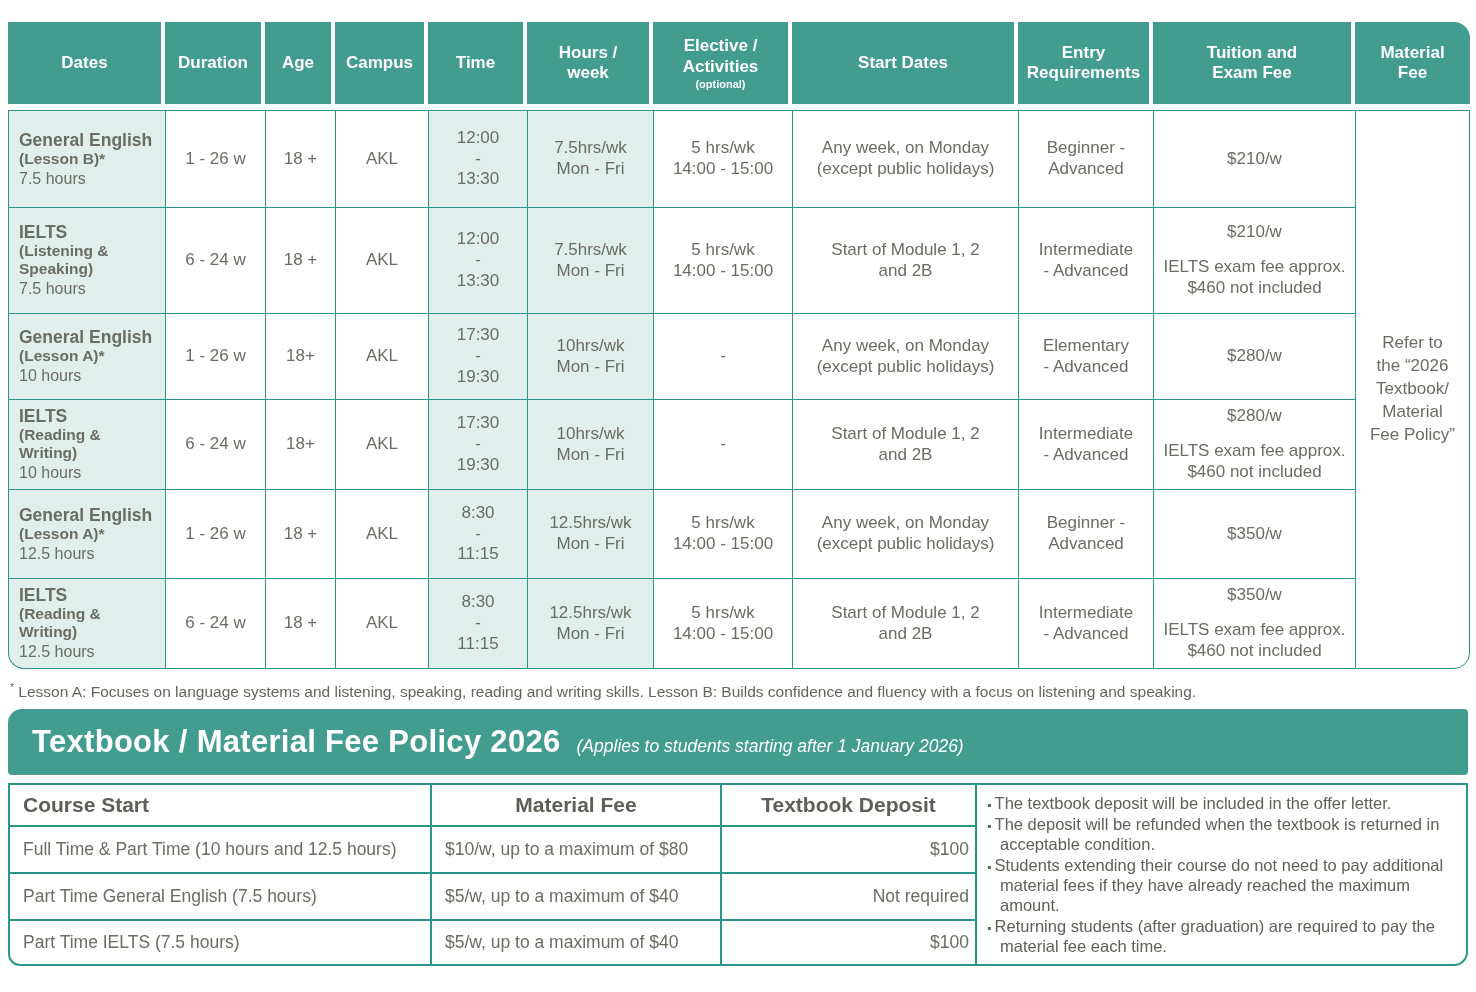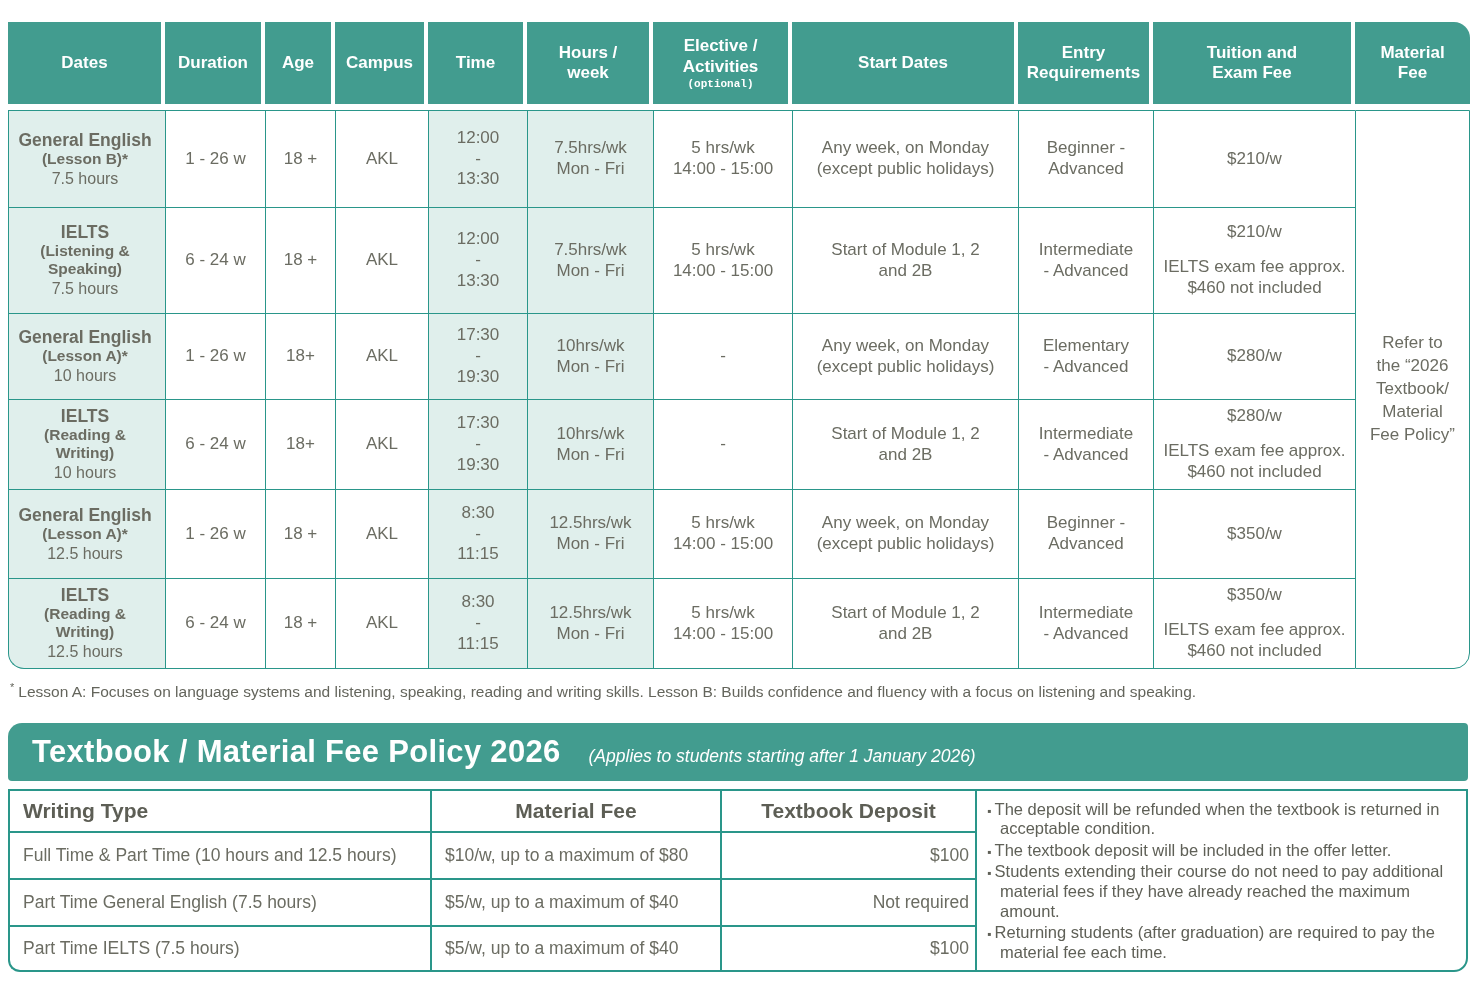--- a/index.html
+++ b/index.html
@@ -20,50 +20,50 @@
 
   
   table.main{border-collapse:separate;border-spacing:0;table-layout:fixed;width:1460px;}
   .main th{
     background:var(--teal);color:#fff;font-size:17px;font-weight:bold;
     height:88px;border-right:4px solid #fff;border-bottom:6px solid #fff;
     text-align:center;vertical-align:middle;padding:0 2px;
   }
   .main th:last-child{border-right:none;border-top-right-radius:16px;}
   .main .h-label{white-space:pre-line;line-height:1.18;}
-  .main .h-sub{font-size:11px;font-weight:bold;margin-top:1px;font-family:Liberation Mono, monospace;}
+  .main .h-sub{font-size:11px;font-weight:bold;margin-top:1px;}
   .main td{
     border-top:1.5px solid var(--border_teal);
     border-left:1.5px solid var(--border_teal);
     font-size:17px;text-align:center;vertical-align:middle;
     padding:4px 4px;line-height:1.22;color:var(--text_gray);background:#fff;
   }
   .main td.pre{white-space:pre-line;}
   .main td.light{background:var(--light_teal);}
-  .main td.left{text-align:center;padding-left:0;}
+  .main td.left{text-align:left;padding-left:10px;}
   .main td.bottom{border-bottom:1.5px solid var(--border_teal);}
   .main td.corner-bl{border-bottom-left-radius:16px;}
   .main td.material{
     border-right:1.5px solid var(--border_teal);
     border-bottom:1.5px solid var(--border_teal);
     border-bottom-right-radius:16px;line-height:1.35;
   }
   .c-title{font-weight:bold;font-size:17.5px;line-height:1.15;}
   .c-sub{font-weight:bold;font-size:15.5px;line-height:1.12;white-space:pre-line;}
   .c-hours{font-size:16px;margin-top:2px;}
   .fee-note{margin-top:14px;white-space:pre-line;}
 
   .footnote{margin:12px 2px 8px;font-size:15.5px;color:#64655C;}
   .footnote sup{font-size:11px;margin-right:4px;}
 
   
   .banner{
-    margin-top:22px;width:1460px;height:58px;background:var(--teal);
+    margin-top:8px;width:1460px;height:66px;background:var(--teal);
     border-radius:14px 4px 4px 4px;display:flex;align-items:center;
-    padding-left:24px;color:#fff;gap:12px;
+    padding-left:24px;color:#fff;
   }
   .b-title{font-size:31px;font-weight:bold;letter-spacing:.3px;}
   .b-sub{font-size:17.5px;font-style:italic;margin-left:16px;margin-top:9px;}
 
   
   .policy-wrap{display:flex;margin-top:8px;align-items:stretch;}
   table.policy{border-collapse:separate;border-spacing:0;table-layout:fixed;width:967px;}
   .policy th,.policy td{
     border-top:2px solid var(--border_teal);
     border-left:2px solid var(--border_teal);
@@ -300,21 +300,21 @@
 
   <div class="policy-wrap">
     <table class="policy" id="policy-table">
         <colgroup>
           <col style="width: 422px;">
           <col style="width: 290px;">
           <col style="width: 255px;">
         </colgroup>
         <thead>
           <tr>
-            <th class="cl">Writing Type</th>
+            <th class="cl">Course Start</th>
             <th>Material Fee</th>
             <th>Textbook Deposit</th>
           </tr>
         </thead>
         <tbody>
           <tr>
             <td class="cl">Full Time &amp; Part Time (10 hours and 12.5 hours)</td>
             <td class="cl">$10/w, up to a maximum of $80</td>
             <td>$100</td>
           </tr>
@@ -325,21 +325,21 @@
           </tr>
           <tr>
             <td class="cl">Part Time IELTS (7.5 hours)</td>
             <td class="cl">$5/w, up to a maximum of $40</td>
             <td>$100</td>
           </tr>
         </tbody>
       </table>
     <div class="notes">
       <ul id="policy-notes-list">
+          <li>The textbook deposit will be included in the offer letter.</li>
           <li>The deposit will be refunded when the textbook is returned in acceptable condition.</li>
-          <li>The textbook deposit will be included in the offer letter.</li>
           <li>Students extending their course do not need to pay additional material fees if they have already reached the maximum amount.</li>
           <li>Returning students (after graduation) are required to pay the material fee each time.</li>
         </ul>
     </div>
   </div>
 
 </div>
 
 </body></html>

